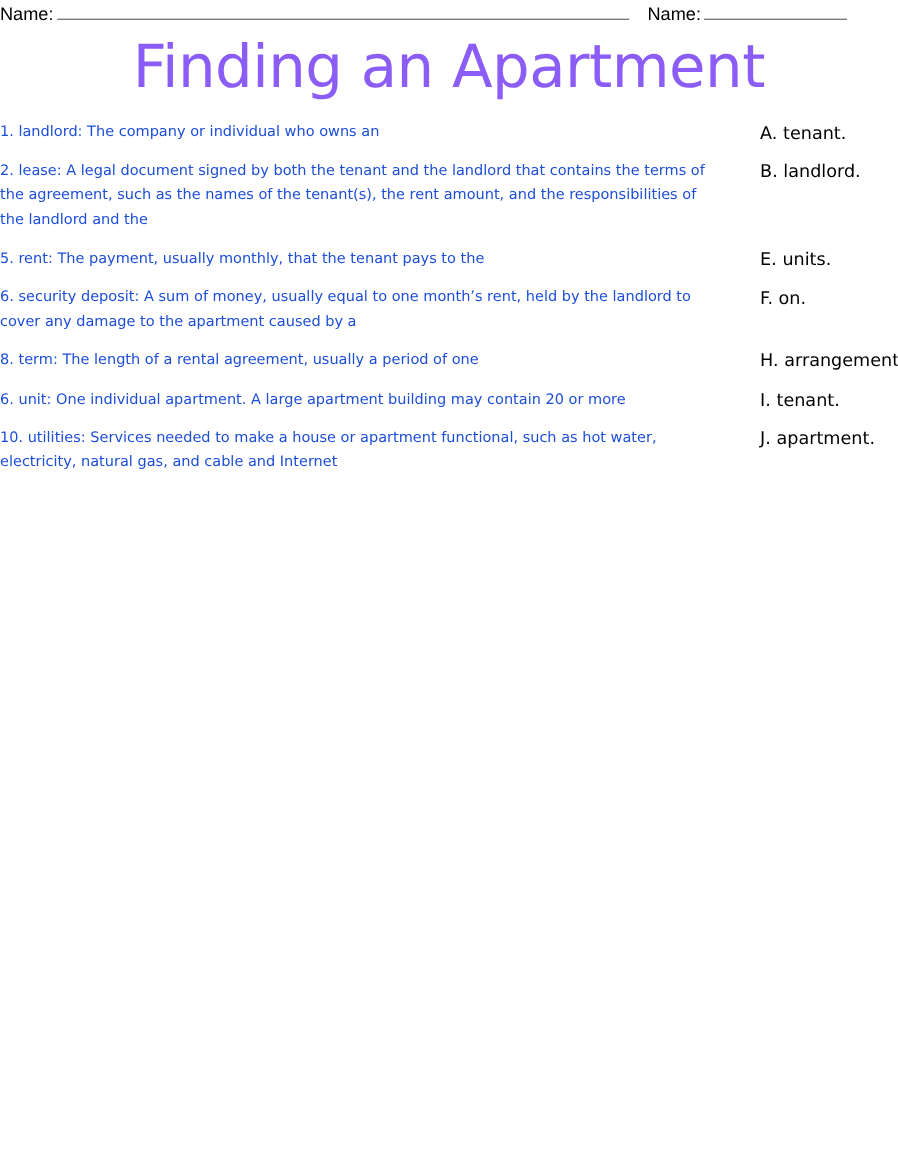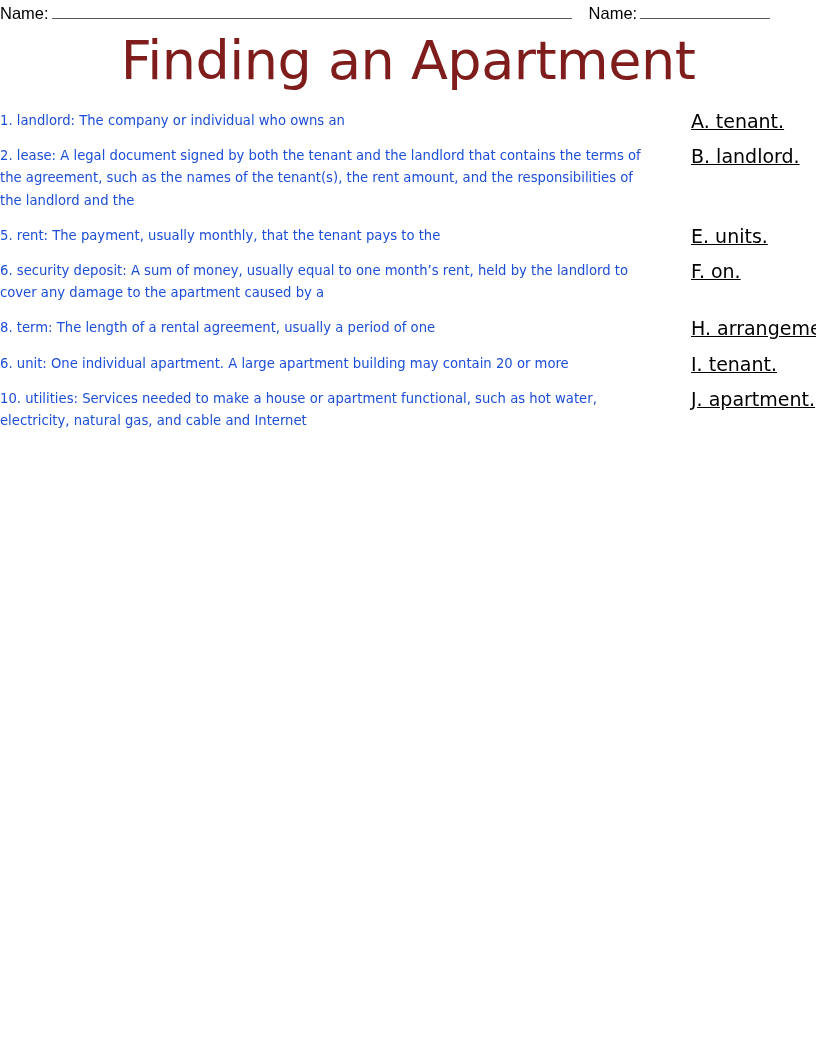--- a/index.html
+++ b/index.html
@@ -63,21 +63,21 @@
     position: absolute;
     left: 0;
     top: 30px;
     width: 816px;
     text-align: center;
     font-family: "DejaVu Sans", sans-serif;
     font-size: 54px;
     line-height: 62px;
     font-weight: 400;
     letter-spacing: -0.5px;
-    color: #7f1d1d;
+    color: #8b5cf6;
   }
 
   
   .match-list {
     position: absolute;
     left: 0;
     top: 110px;
     width: 816px;
   }
   .match-row {
@@ -94,25 +94,24 @@
     color: #1d4ed8;
     text-align: left;
     padding-right: 8px;
     box-sizing: border-box;
   }
   .answer-cell {
     width: 152px;
     flex: 0 0 152px;
     padding-left: 27px;
     box-sizing: border-box;
-    font-size: 19px;
+    font-size: 16px;
     line-height: 22.2px;
     color: #000;
     white-space: nowrap;
-    text-decoration: underline;
   }
 </style>
 </head>
 <body>
 
 <div class="page">
 
   <div class="name-date-row">
     <span class="nd-label">Name:</span>
     <span class="rule rule-name"></span>

